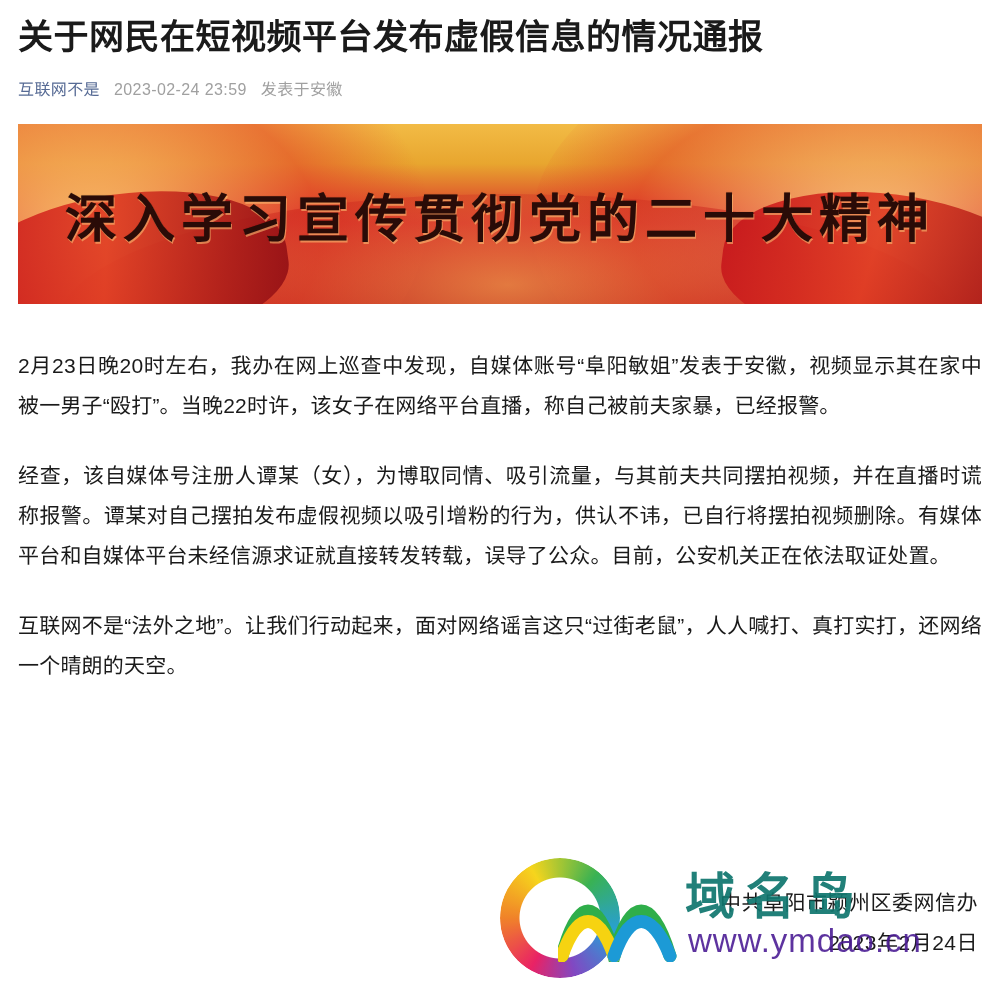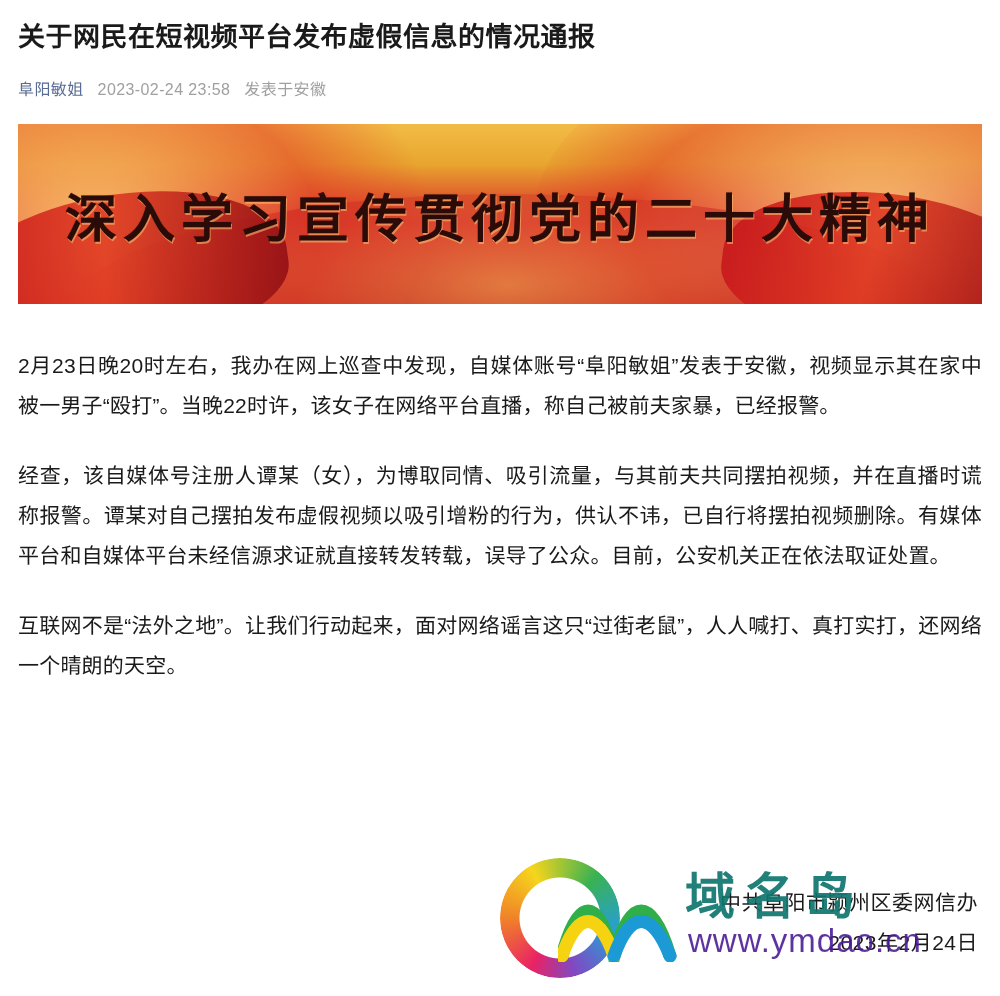--- a/index.html
+++ b/index.html
@@ -16,21 +16,21 @@
     position: relative;
   }
   .article {
     position: relative;
     width: 1000px;
     height: 996px;
     box-sizing: border-box;
     padding: 0 18px;
   }
   .title {
-    font-size: 27px;
+    font-size: 35px;
     line-height: 38px;
     font-weight: 600;
     color: #1a1a1a;
     letter-spacing: 0.5px;
     margin: 18px 0 0 0;
     padding: 0;
   }
   .meta {
     margin-top: 20px;
     display: flex;
@@ -181,22 +181,22 @@
   }
 </style>
 </head>
 <body>
 
 <div class="article">
 
   <h1 class="title">关于网民在短视频平台发布虚假信息的情况通报</h1>
 
   <div class="meta">
-    <span class="account">阜阳敏姐</span>
-    <span class="date">2023-02-24 23:58</span>
+    <span class="account">互联网不是</span>
+    <span class="date">2023-02-24 23:59</span>
     <span class="location">发表于安徽</span>
   </div>
 
   <div class="hero">
     <div class="swirl sw1"></div>
     <div class="swirl sw2"></div>
     <div class="swirl sw3"></div>
     <div class="ribbon-l"></div>
     <div class="ribbon-r"></div>
     <div class="hero-text">深入学习宣传贯彻党的二十大精神</div>

